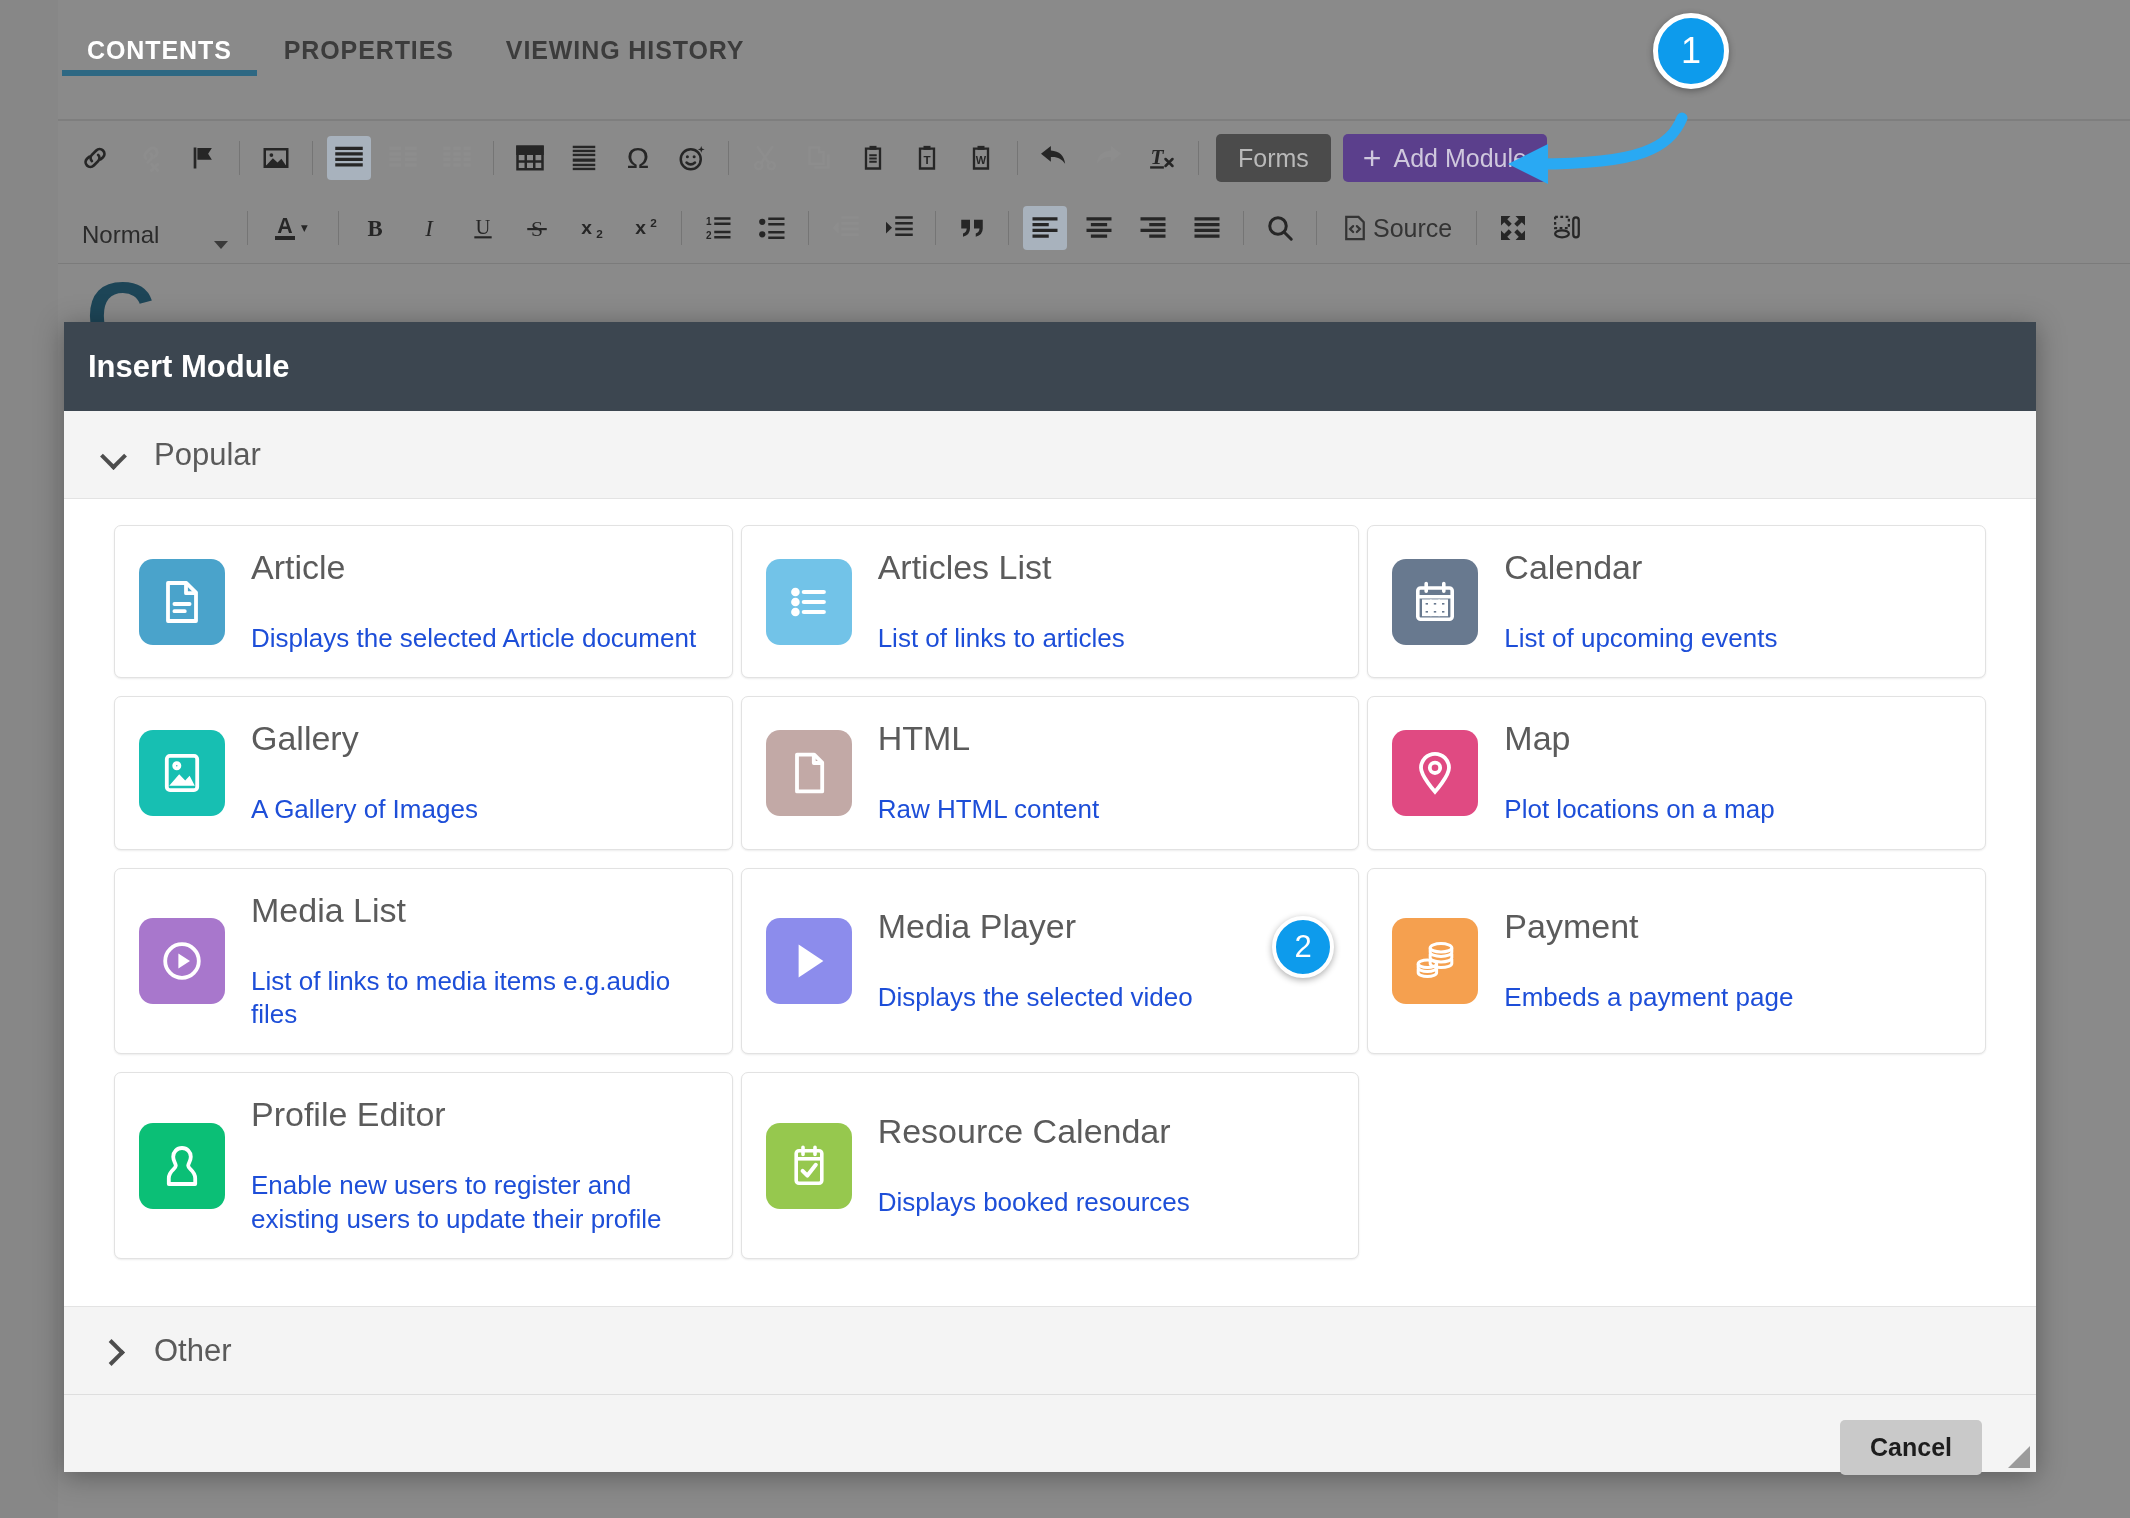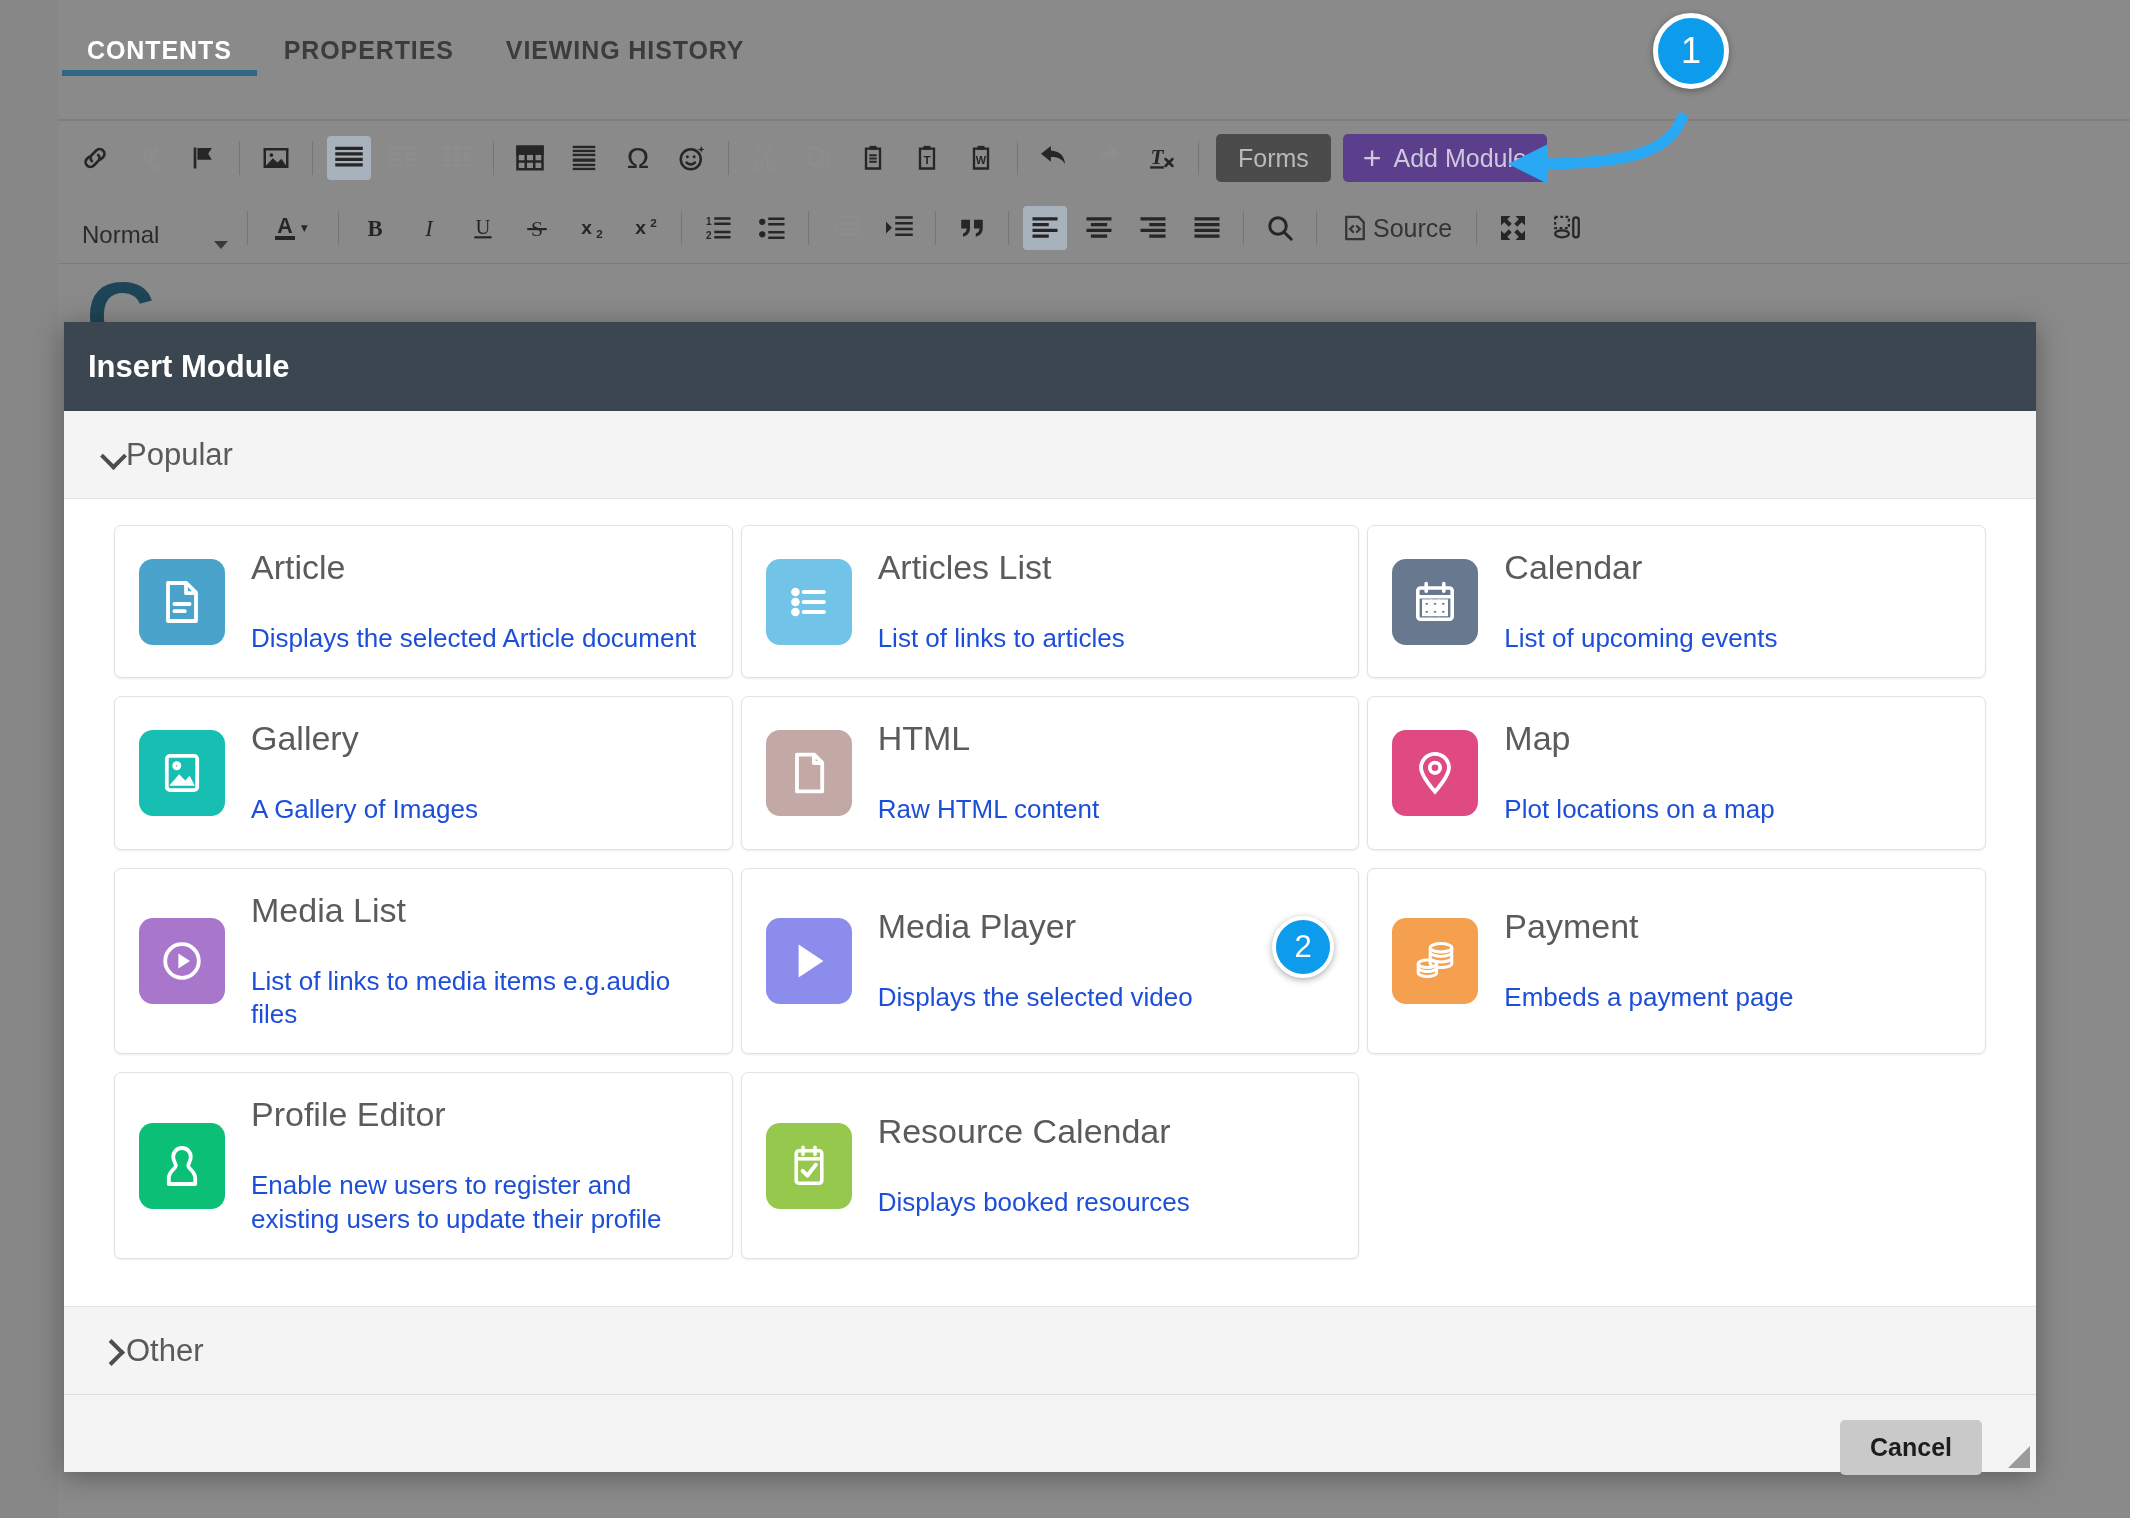--- a/index.html
+++ b/index.html
@@ -211,20 +211,21 @@
     width: 0; height: 0;
     border-left: 22px solid transparent;
     border-bottom: 22px solid #9b9b9b;
   }
 
   
   .accordion-head {
     height: 88px;
     background: #f4f4f4;
     display: flex; align-items: center;
+    gap: 28px;
     padding-left: 36px;
     cursor: pointer;
     border-bottom: 1px solid #e3e3e3;
     flex: 0 0 auto;
   }
   .accordion-head.bottom { border-top: 1px solid #e3e3e3; border-bottom: none; }
   .acc-chevron {
     width: 26px; height: 26px;
     position: relative;
     flex: 0 0 auto;

